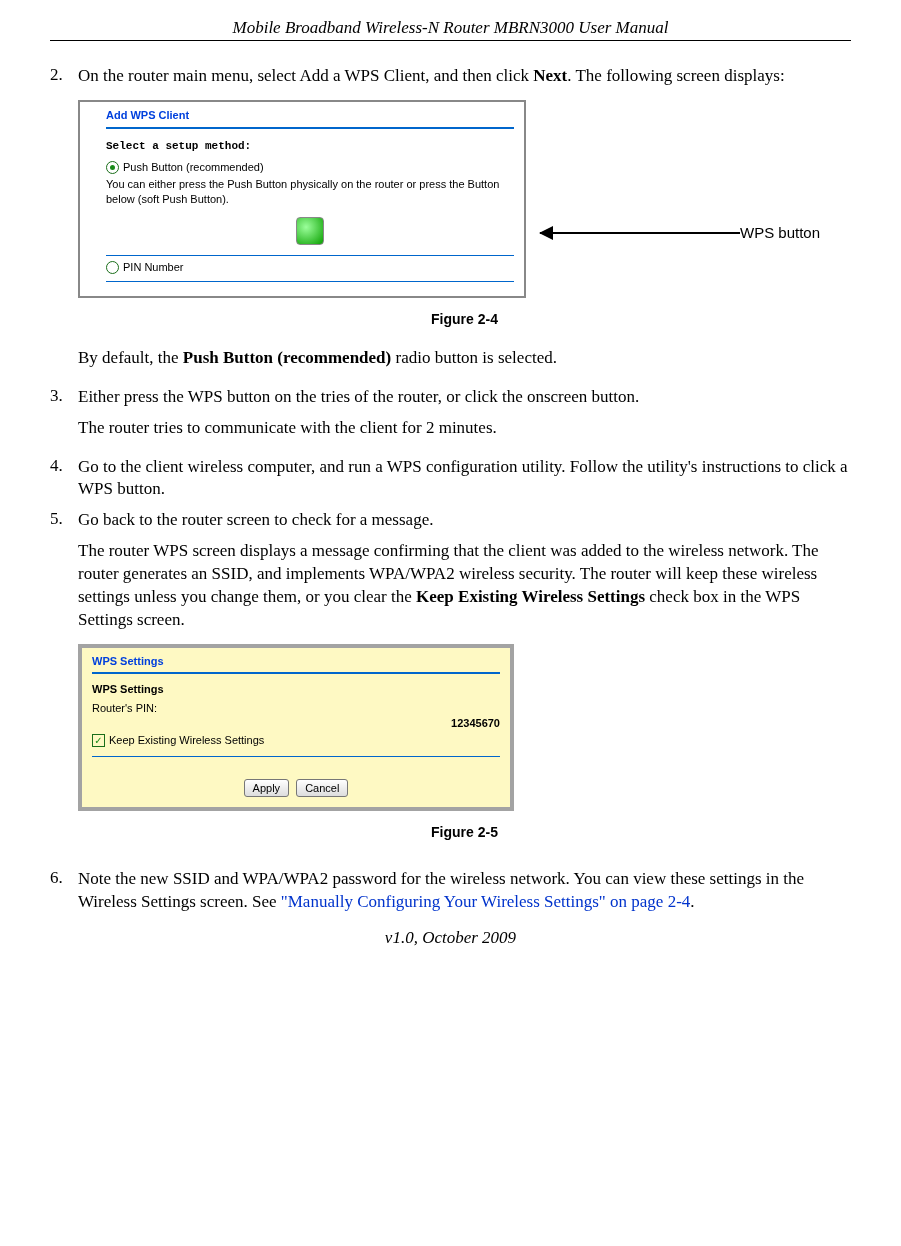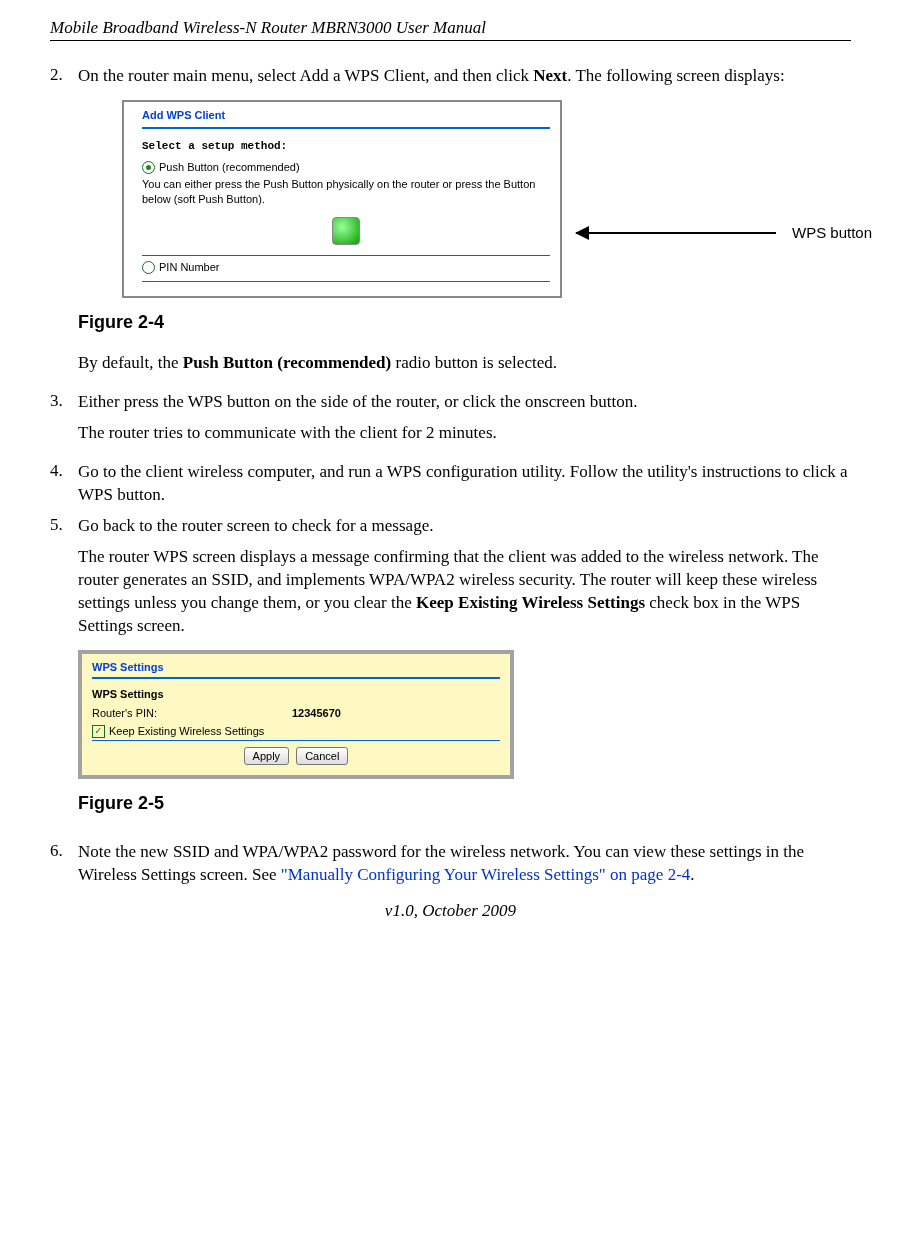--- a/index.html
+++ b/index.html
@@ -8,21 +8,21 @@
     font-family: "Times New Roman", Times, serif;
     font-size: 17px;
     color: #000;
     width: 901px;
     background: #fff;
   }
   .page {
     padding: 18px 50px 30px 50px;
   }
   .doc-header {
-    text-align: left;
+    text-align: center;
     font-style: italic;
     font-size: 17px;
     padding-bottom: 2px;
     border-bottom: 1px solid #000;
     margin-bottom: 24px;
   }
   ol.main {
     margin: 0;
     padding-left: 0;
     list-style: none;
@@ -50,25 +50,24 @@
     display: flex;
     align-items: center;
     gap: 14px;
   }
 
   
   .shot1 {
     width: 408px;
     border: 2px solid #888;
     background: #fff;
-    padding: 6px 10px 10px 18px;
+    padding: 6px 10px 10px 26px;
     font-family: Tahoma, Arial, sans-serif;
     font-size: 11px;
     color: #000;
-    margin-left: 44px;
   }
   .shot-title {
     color: #0040dd;
     font-weight: bold;
     margin-bottom: 3px;
   }
   .shot1 hr {
     border: none;
     border-top: 2px solid #0066cc;
     margin: 4px 0 10px 0;
@@ -114,21 +113,21 @@
   }
   .shot1 .thinline {
     border-top: 1.5px solid #0066cc;
     margin: 6px 0 4px 0;
   }
 
   
   .anno {
     display: flex;
     align-items: center;
-    gap: 16px;
+    gap: 0;
     position: relative;
     top: 34px;
   }
   .arrow {
     display: flex;
     align-items: center;
     width: 200px;
     height: 2px;
     background: #000;
     position: relative;
@@ -144,22 +143,23 @@
   }
   .anno-text {
     font-family: Arial, Helvetica, sans-serif;
     font-size: 15px;
     white-space: nowrap;
   }
 
   .fig-caption {
     font-family: Arial, Helvetica, sans-serif;
     font-weight: bold;
-    font-size: 18px;
+    font-size: 14px;
     margin: 12px 0 18px 0;
+    text-align: center;
   }
 
   
   .shot2 {
     width: 408px;
     border: 4px solid #a3a3a3;
     background: #fef9c3;
     padding: 6px 10px 10px 10px;
     font-family: Tahoma, Arial, sans-serif;
     font-size: 11px;
@@ -170,20 +170,21 @@
     border-top: 2px solid #0066cc;
     margin: 3px 0 8px 0;
   }
   .shot2 .subhead {
     font-weight: bold;
     margin-bottom: 4px;
   }
   .kv {
     display: flex;
     margin-bottom: 3px;
+    flex-direction: column;
   }
   .kv .kl { width: 200px; }
   .kv .kv-val { font-weight: bold; text-align: right; }
   .chk-row {
     display: flex;
     align-items: center;
     gap: 4px;
   }
   .chk {
     width: 11px;
@@ -191,23 +192,23 @@
     border: 1px solid #1a6e1a;
     display: inline-flex;
     align-items: center;
     justify-content: center;
     font-size: 10px;
     line-height: 1;
     color: #1a8a1a;
   }
   .btn-row {
     text-align: center;
-    margin-top: 1px;
+    margin-top: 8px;
     border-top: 1.5px solid #0066cc;
-    padding-top: 6px;
+    padding-top: 22px;
   }
   .ui-btn {
     border: 1px solid #777;
     background: linear-gradient(#fff, #ddd);
     font-size: 11px;
     padding: 2px 8px;
     border-radius: 3px;
     margin: 0 2px;
   }
 
@@ -275,21 +276,21 @@
 
         <div class="para">
           <span>By default, the </span><b>Push Button (recommended)</b><span> radio button is selected.</span>
         </div>
       </div>
     </li>
 
     <li>
       <span class="num">3.</span>
       <div class="litext">
-        <div>Either press the WPS button on the side of the router, or click the onscreen button.</div>
+        <div>Either press the WPS button on the tries of the router, or click the onscreen button.</div>
         <div class="para">The router tries to communicate with the client for 2 minutes.</div>
       </div>
     </li>
 
     <li>
       <span class="num">4.</span>
       <div class="litext">Go to the client wireless computer, and run a WPS configuration utility. Follow the utility's instructions to click a WPS button.</div>
     </li>
 
     <li>

